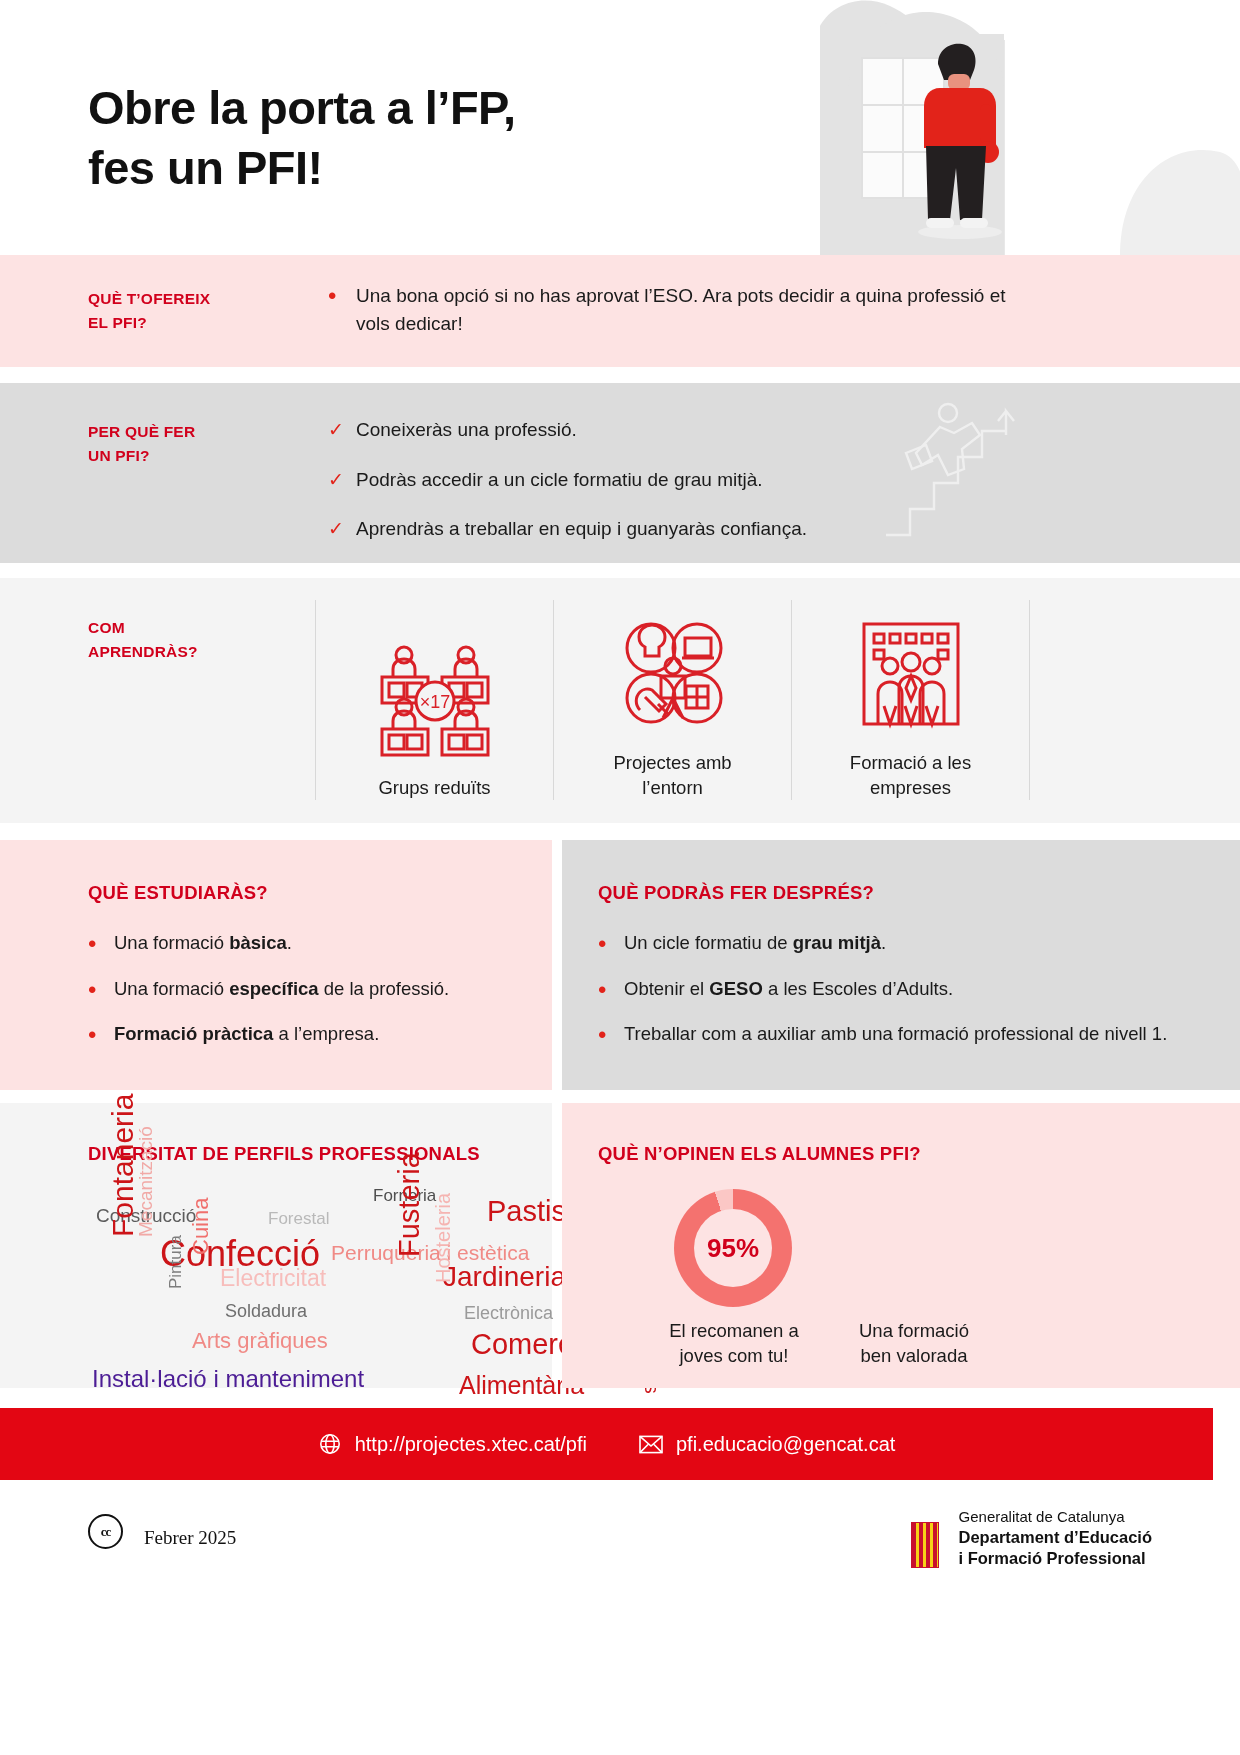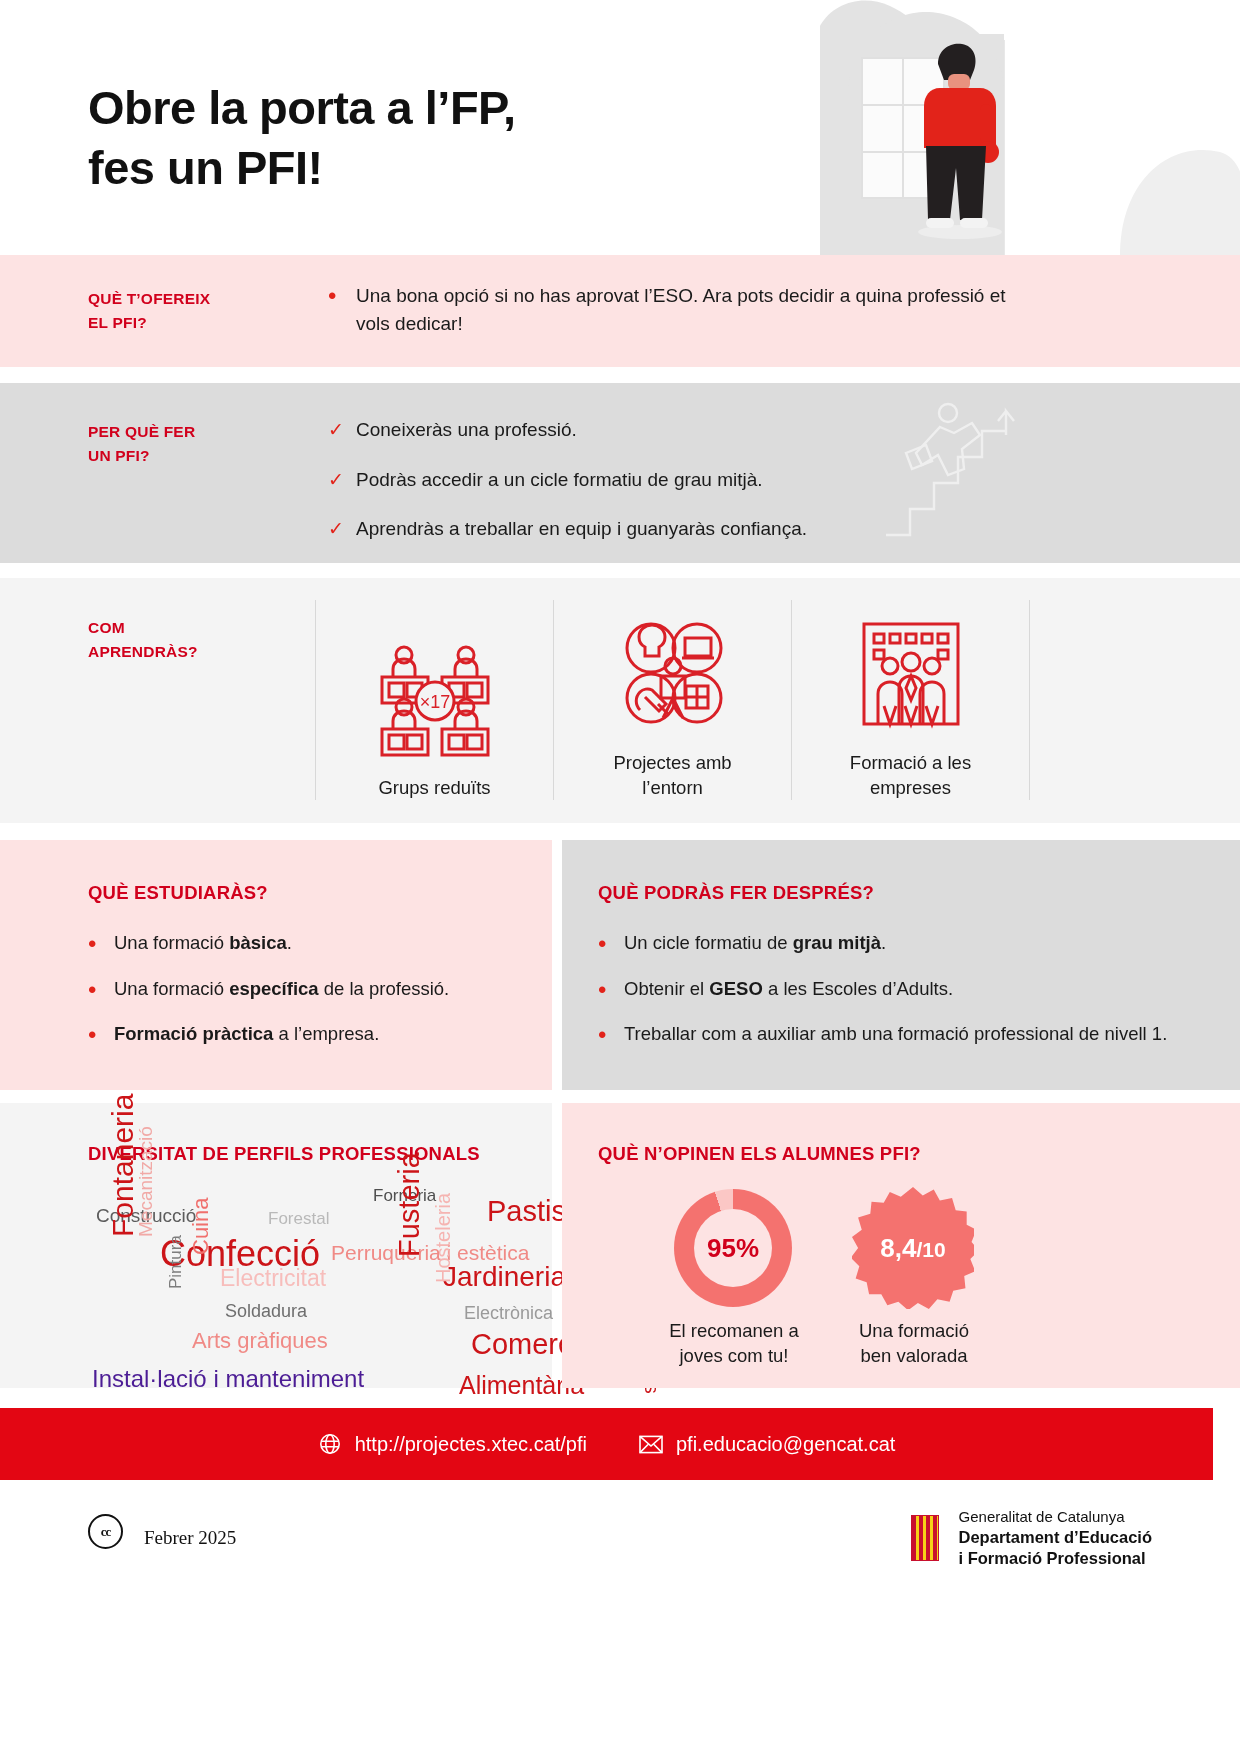--- a/index.html
+++ b/index.html
@@ -94,21 +94,21 @@
   .redbar{position:absolute;left:0;width:1213px;background:#e30613;display:flex;align-items:center;justify-content:center;gap:52px;}
   .redbar .item{display:flex;align-items:center;gap:13px;color:#fff;font-size:20px;}
   .foot{position:absolute;left:0;width:1240px;}
   .cc{position:absolute;display:flex;align-items:flex-end;gap:21px;font-family:Liberation Serif, serif;}
   .cc-mark{
     width:31px;height:31px;border-radius:50%;border:2.4px solid #111;
     display:flex;align-items:center;justify-content:center;
     font-size:13px;font-weight:bold;color:#111;letter-spacing:-1px;
   }
   .cc .dt{font-size:19px;color:#111;}
-  .gencat{position:absolute;display:flex;align-items:center;gap:20px;}
+  .gencat{position:absolute;display:flex;align-items:flex-end;gap:20px;}
   .gencat .flag{width:26px;height:44px;background:
       repeating-linear-gradient(to right,#c8102e 0 4px,#f7d117 4px 7px);
       border:1px solid #c8102e;}
   .gencat .txt{line-height:1.26;}
   .gencat .l1{font-size:15px;color:#111;}
   .gencat .l2{font-size:16.5px;font-weight:bold;color:#111;}
   .gencat .l3{font-size:16.5px;font-weight:bold;color:#111;}
 </style>
 </head>
 <body>
@@ -360,23 +360,20 @@
     <h3 style="position:absolute;left:36px;top:40px;">QUÈ N’OPINEN ELS ALUMNES PFI?</h3>
 
     <div class="donut" style="left:112px;top:86px;">
       <span class="val">95%</span>
     </div>
     <div class="opcap" style="left:52px;top:216px;width:240px;">
       <div>El recomanen a</div>
       <div>joves com tu!</div>
     </div>
 
-    <div class="badge" style="left:290px;top:84px;">
-      <span class="val"><span>8,4</span><span class="sm">/10</span></span>
-    </div>
     <div class="opcap" style="left:232px;top:216px;width:240px;">
       <div>Una formació</div>
       <div>ben valorada</div>
     </div>
   </div>
 
   <div class="redbar" style="top:1408px;height:72px;">
     <div class="item">
       <svg width="24" height="24" viewBox="0 0 24 24">
         <g fill="none" stroke="#fff" stroke-width="1.6">

